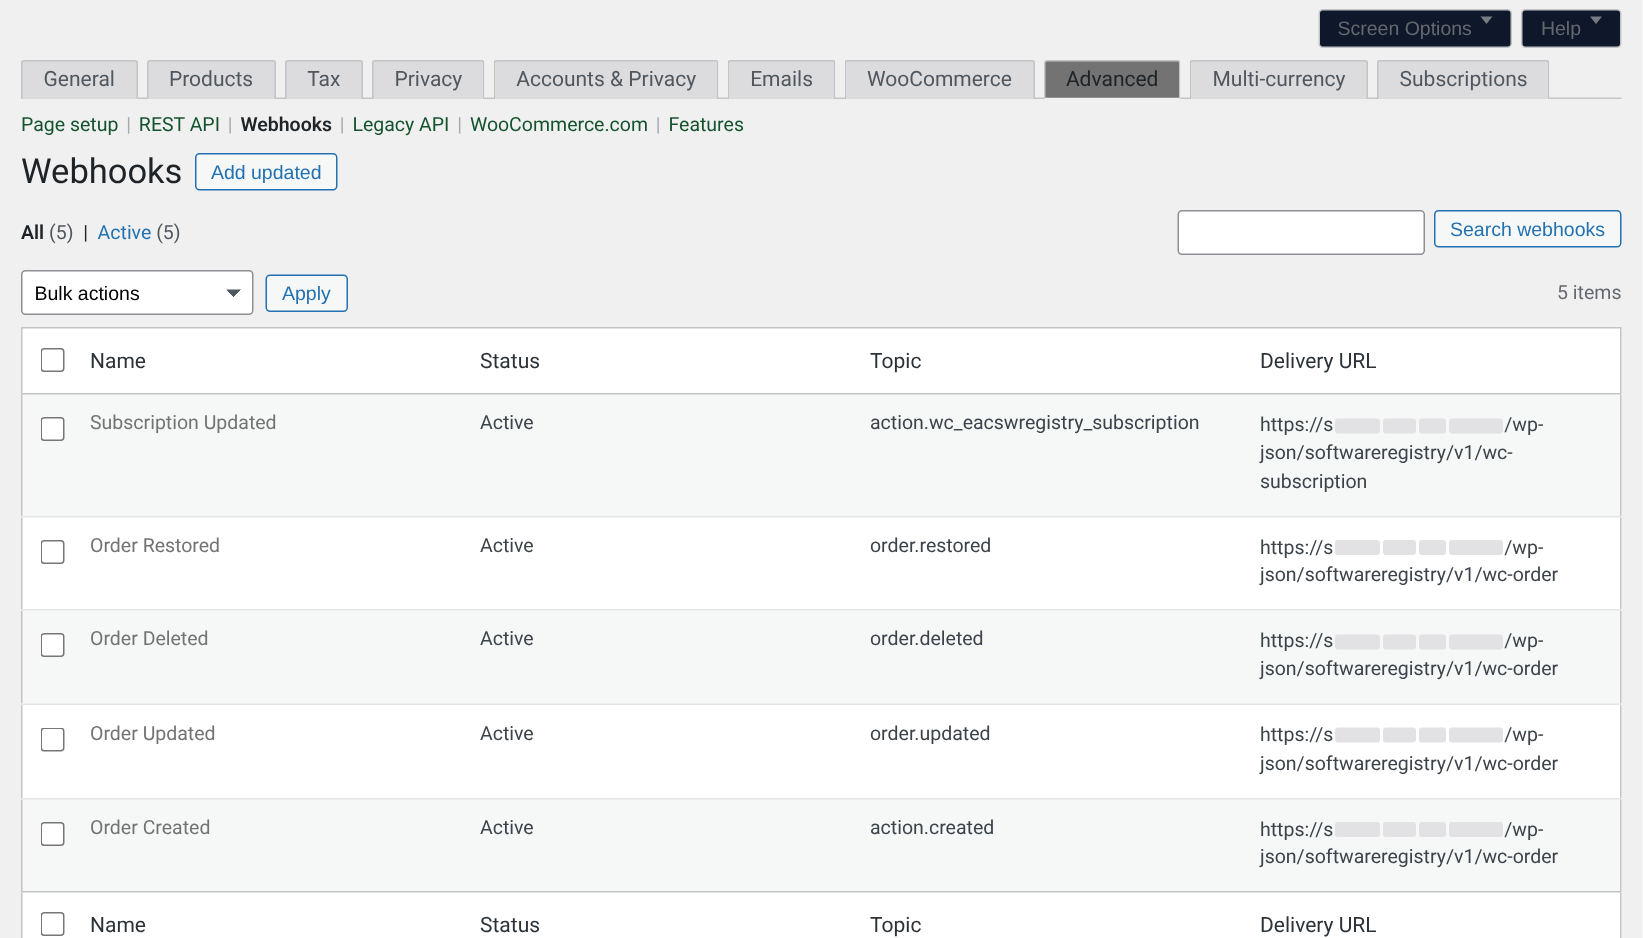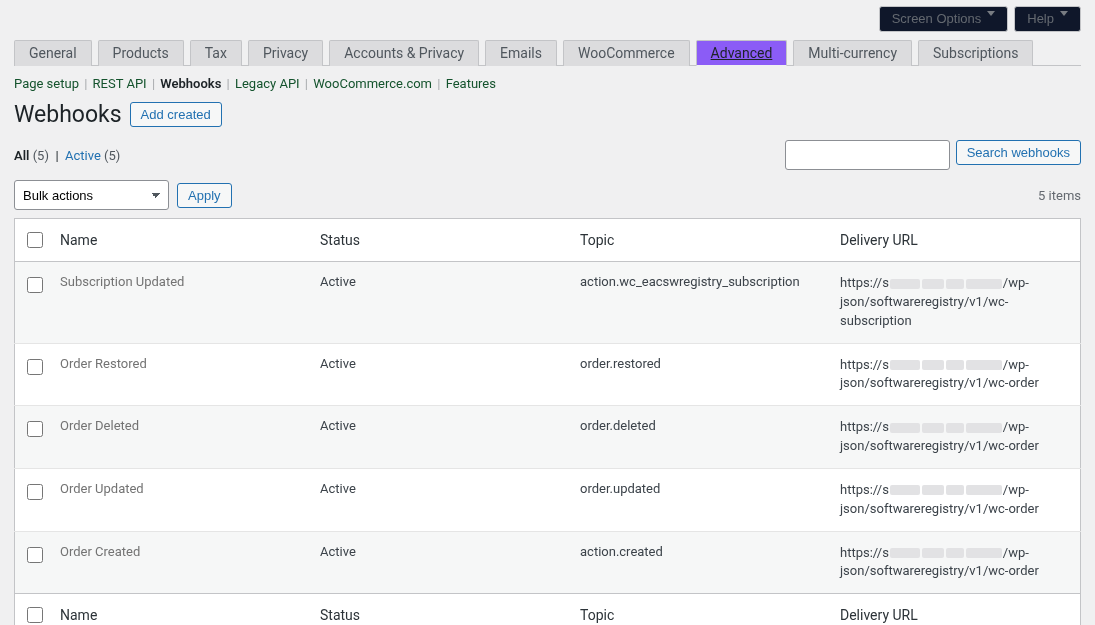--- a/index.html
+++ b/index.html
@@ -47,24 +47,23 @@
     border: 1px solid #c3c4c7;
     border-bottom: none;
     padding: 4px 14px;
     font-size: 14px;
     color: #50575e;
     margin-bottom: -1px;
     cursor: pointer;
     border-radius: 2px 2px 0 0;
   }
   .nav-tab.active {
-    background: #8b5cf6;
+    background: #737373;
     color: #1d2327;
     border-bottom: 1px solid #f0f0f1;
-    text-decoration: underline;
   }
 
   .subnav {
     padding: 10px 0 6px 0;
     font-size: 13px;
     color: #50575e;
   }
   .subnav a {
     color: #14532d;
     text-decoration: none;
@@ -215,21 +214,21 @@
     <div class="nav-tab">WooCommerce</div>
     <div class="nav-tab active">Advanced</div>
     <div class="nav-tab">Multi-currency</div>
     <div class="nav-tab">Subscriptions</div>
   </div>
 
 <div class="subnav" id="subnav"><a>Page setup</a><span class="sep"> | </span><a>REST API</a><span class="sep"> | </span><span class="current">Webhooks</span><span class="sep"> | </span><a>Legacy API</a><span class="sep"> | </span><a>WooCommerce.com</a><span class="sep"> | </span><a>Features</a></div>
 
 <div class="page-title-row">
   <h1 class="page-title">Webhooks</h1>
-  <button class="btn-secondary">Add created</button>
+  <button class="btn-secondary">Add updated</button>
 </div>
 
 <div class="filters-row">
   <div class="status-filters">
     <span class="all-lbl">All</span>
     <span class="count">(5)</span>
     &nbsp;|&nbsp;
     <a>Active</a>
     <span class="count">(5)</span>
   </div>

